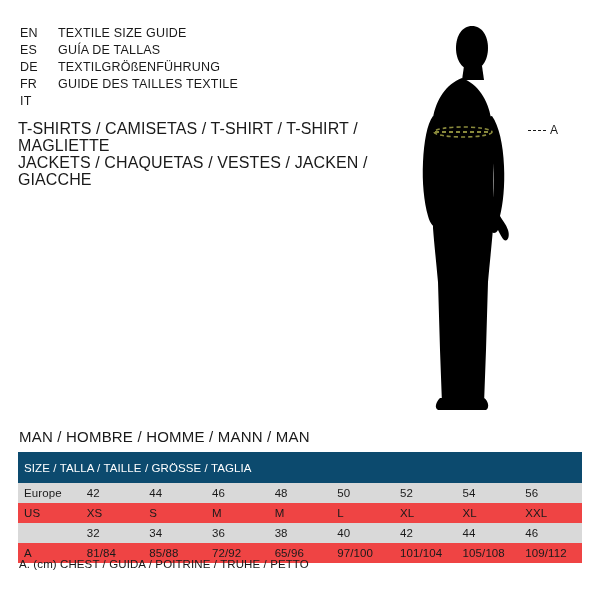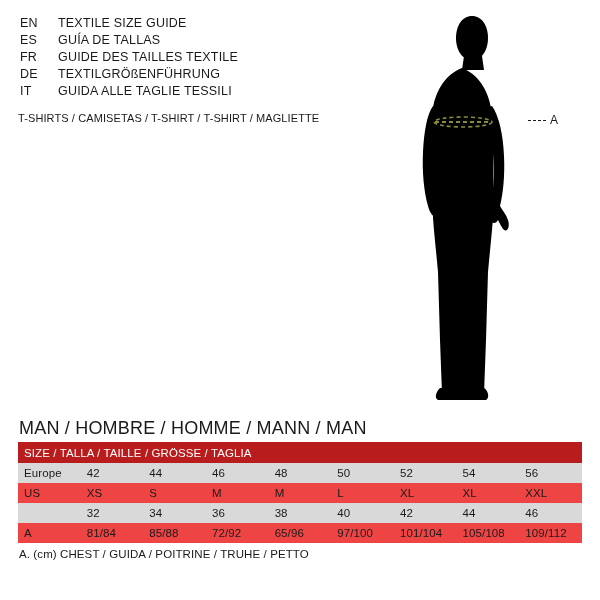--- a/index.html
+++ b/index.html
@@ -11,20 +11,21 @@
     width: 600px;
     height: 600px;
     font-family: "Liberation Sans", sans-serif;
     color: #1a1a1a;
     position: relative;
     overflow: hidden;
   }
   .page {
     position: absolute;
     inset: 0;
+    margin-top: 10px;
   }
 
   
   .lang-block {
     position: absolute;
     left: 20px;
     top: 16px;
     width: 360px;
   }
   .lang-row {
@@ -44,21 +45,21 @@
   }
 
   
   .cat-block {
     position: absolute;
     left: 18px;
     top: 110px;
     width: 380px;
   }
   .cat-line {
-    font-size: 11px;
+    font-size: 16px;
     line-height: 17px;
     letter-spacing: 0.1px;
     color: #1a1a1a;
   }
 
   
   .figure-wrap {
     position: absolute;
     left: 400px;
     top: 10px;
@@ -81,21 +82,21 @@
     top: 110px;
     width: 18px;
     border-top: 1.5px dashed #1a1a1a;
   }
 
   
   .man-title {
     position: absolute;
     left: 19px;
     top: 418px;
-    font-size: 18px;
+    font-size: 15px;
     letter-spacing: 0.2px;
     color: #1a1a1a;
   }
   .table-wrap {
     position: absolute;
     left: 18px;
     top: 442px;
     width: 564px;
   }
   table.size-table {
@@ -108,23 +109,23 @@
   table.size-table td {
     text-align: left;
     padding: 0 0 0 6px;
     height: 20px;
     font-weight: normal;
     color: #1a1a1a;
     letter-spacing: 0.1px;
     white-space: nowrap;
   }
   table.size-table thead th {
-    background: #b91c1c;
+    background: #0c4a6e;
     color: #ffffff;
-    height: 21px;
+    height: 31px;
     font-size: 11.5px;
   }
   tr.row-shade td {
     background: #d9d9d9;
   }
   tr.row-plain td {
     background: #ef4444;
   }
   .col-label { width: 84px; }
   .col-v { width: 68px; }
@@ -146,35 +147,35 @@
   <div class="lang-block">
     <div class="lang-row">
       <span class="lang-code">EN</span>
       <span class="lang-text">TEXTILE SIZE GUIDE</span>
     </div>
     <div class="lang-row">
       <span class="lang-code">ES</span>
       <span class="lang-text">GUÍA DE TALLAS</span>
     </div>
     <div class="lang-row">
+      <span class="lang-code">DE</span>
+      <span class="lang-text">TEXTILGRÖßENFÜHRUNG</span>
+    </div>
+    <div class="lang-row">
       <span class="lang-code">FR</span>
       <span class="lang-text">GUIDE DES TAILLES TEXTILE</span>
     </div>
     <div class="lang-row">
-      <span class="lang-code">DE</span>
-      <span class="lang-text">TEXTILGRÖßENFÜHRUNG</span>
-    </div>
-    <div class="lang-row">
       <span class="lang-code">IT</span>
-      <span class="lang-text">GUIDA ALLE TAGLIE TESSILI</span>
     </div>
   </div>
 
   <div class="cat-block">
     <div class="cat-line">T-SHIRTS / CAMISETAS / T-SHIRT / T-SHIRT / MAGLIETTE</div>
+    <div class="cat-line">JACKETS / CHAQUETAS / VESTES / JACKEN / GIACCHE</div>
   </div>
 
   <div class="figure-wrap">
     <svg width="200" height="400" viewBox="0 0 200 400">
 
       <path d="M72,6 C62,6 56,16 56,28 C56,40 62,50 72,50 C82,50 88,40 88,28 C88,16 82,6 72,6 Z" fill="#000000"></path>
 
       <path d="M64,46 L82,46 L84,60 L62,60 Z" fill="#000000"></path>
 
       <path d="M62,58 C46,64 36,80 33,98 C30,116 30,140 32,168 C33,184 36,196 40,206

